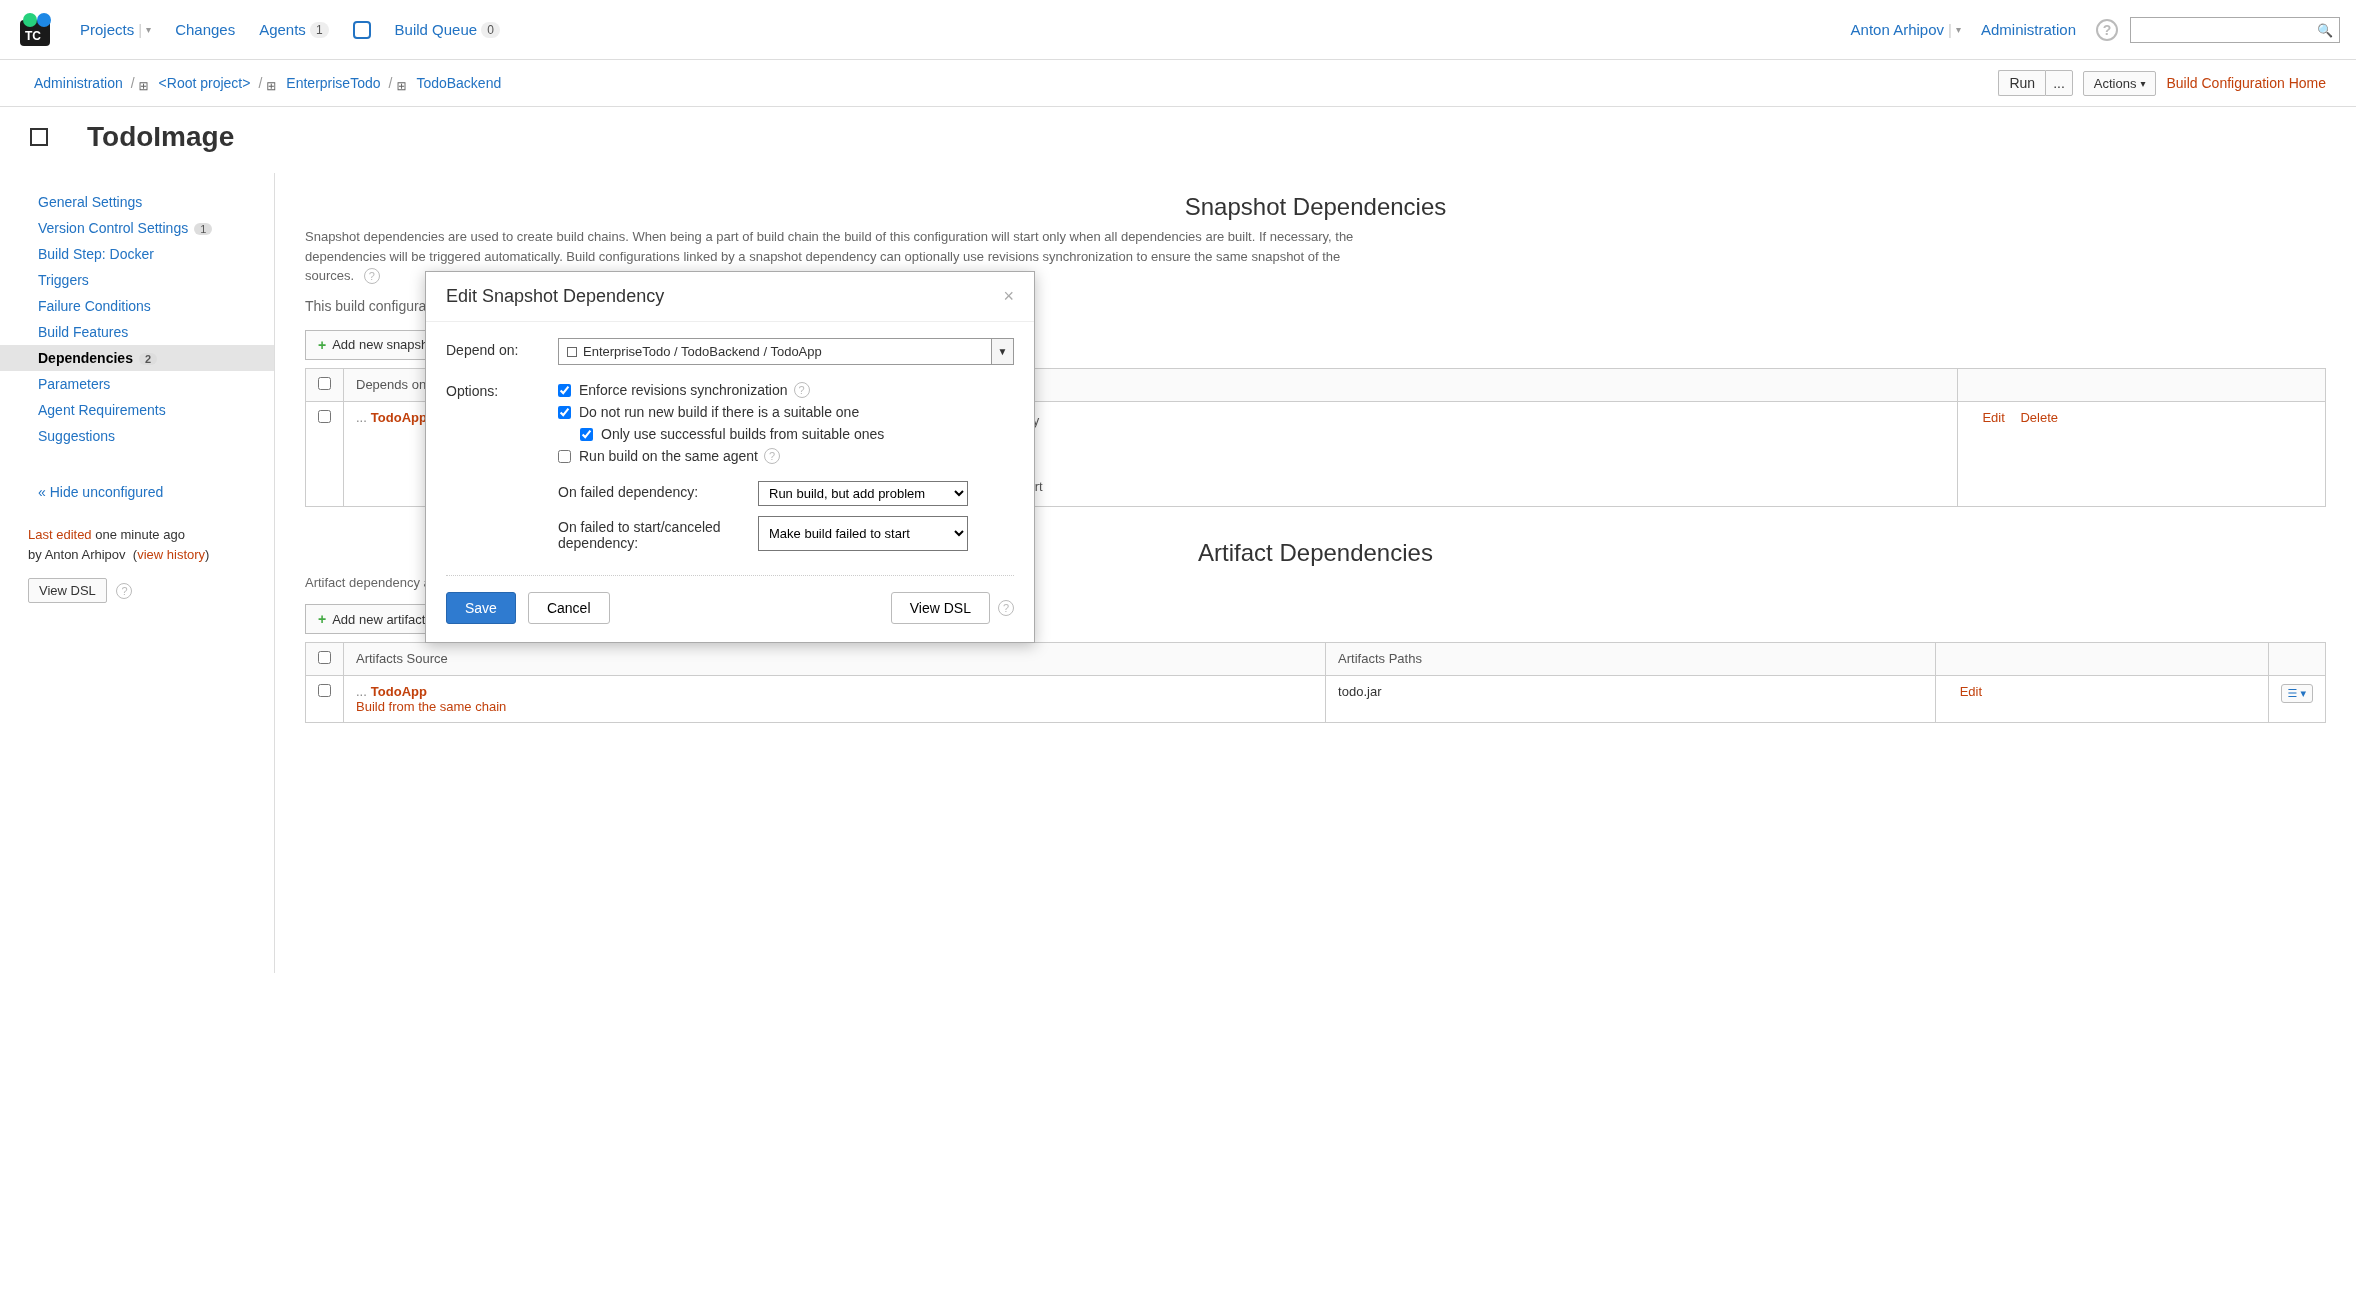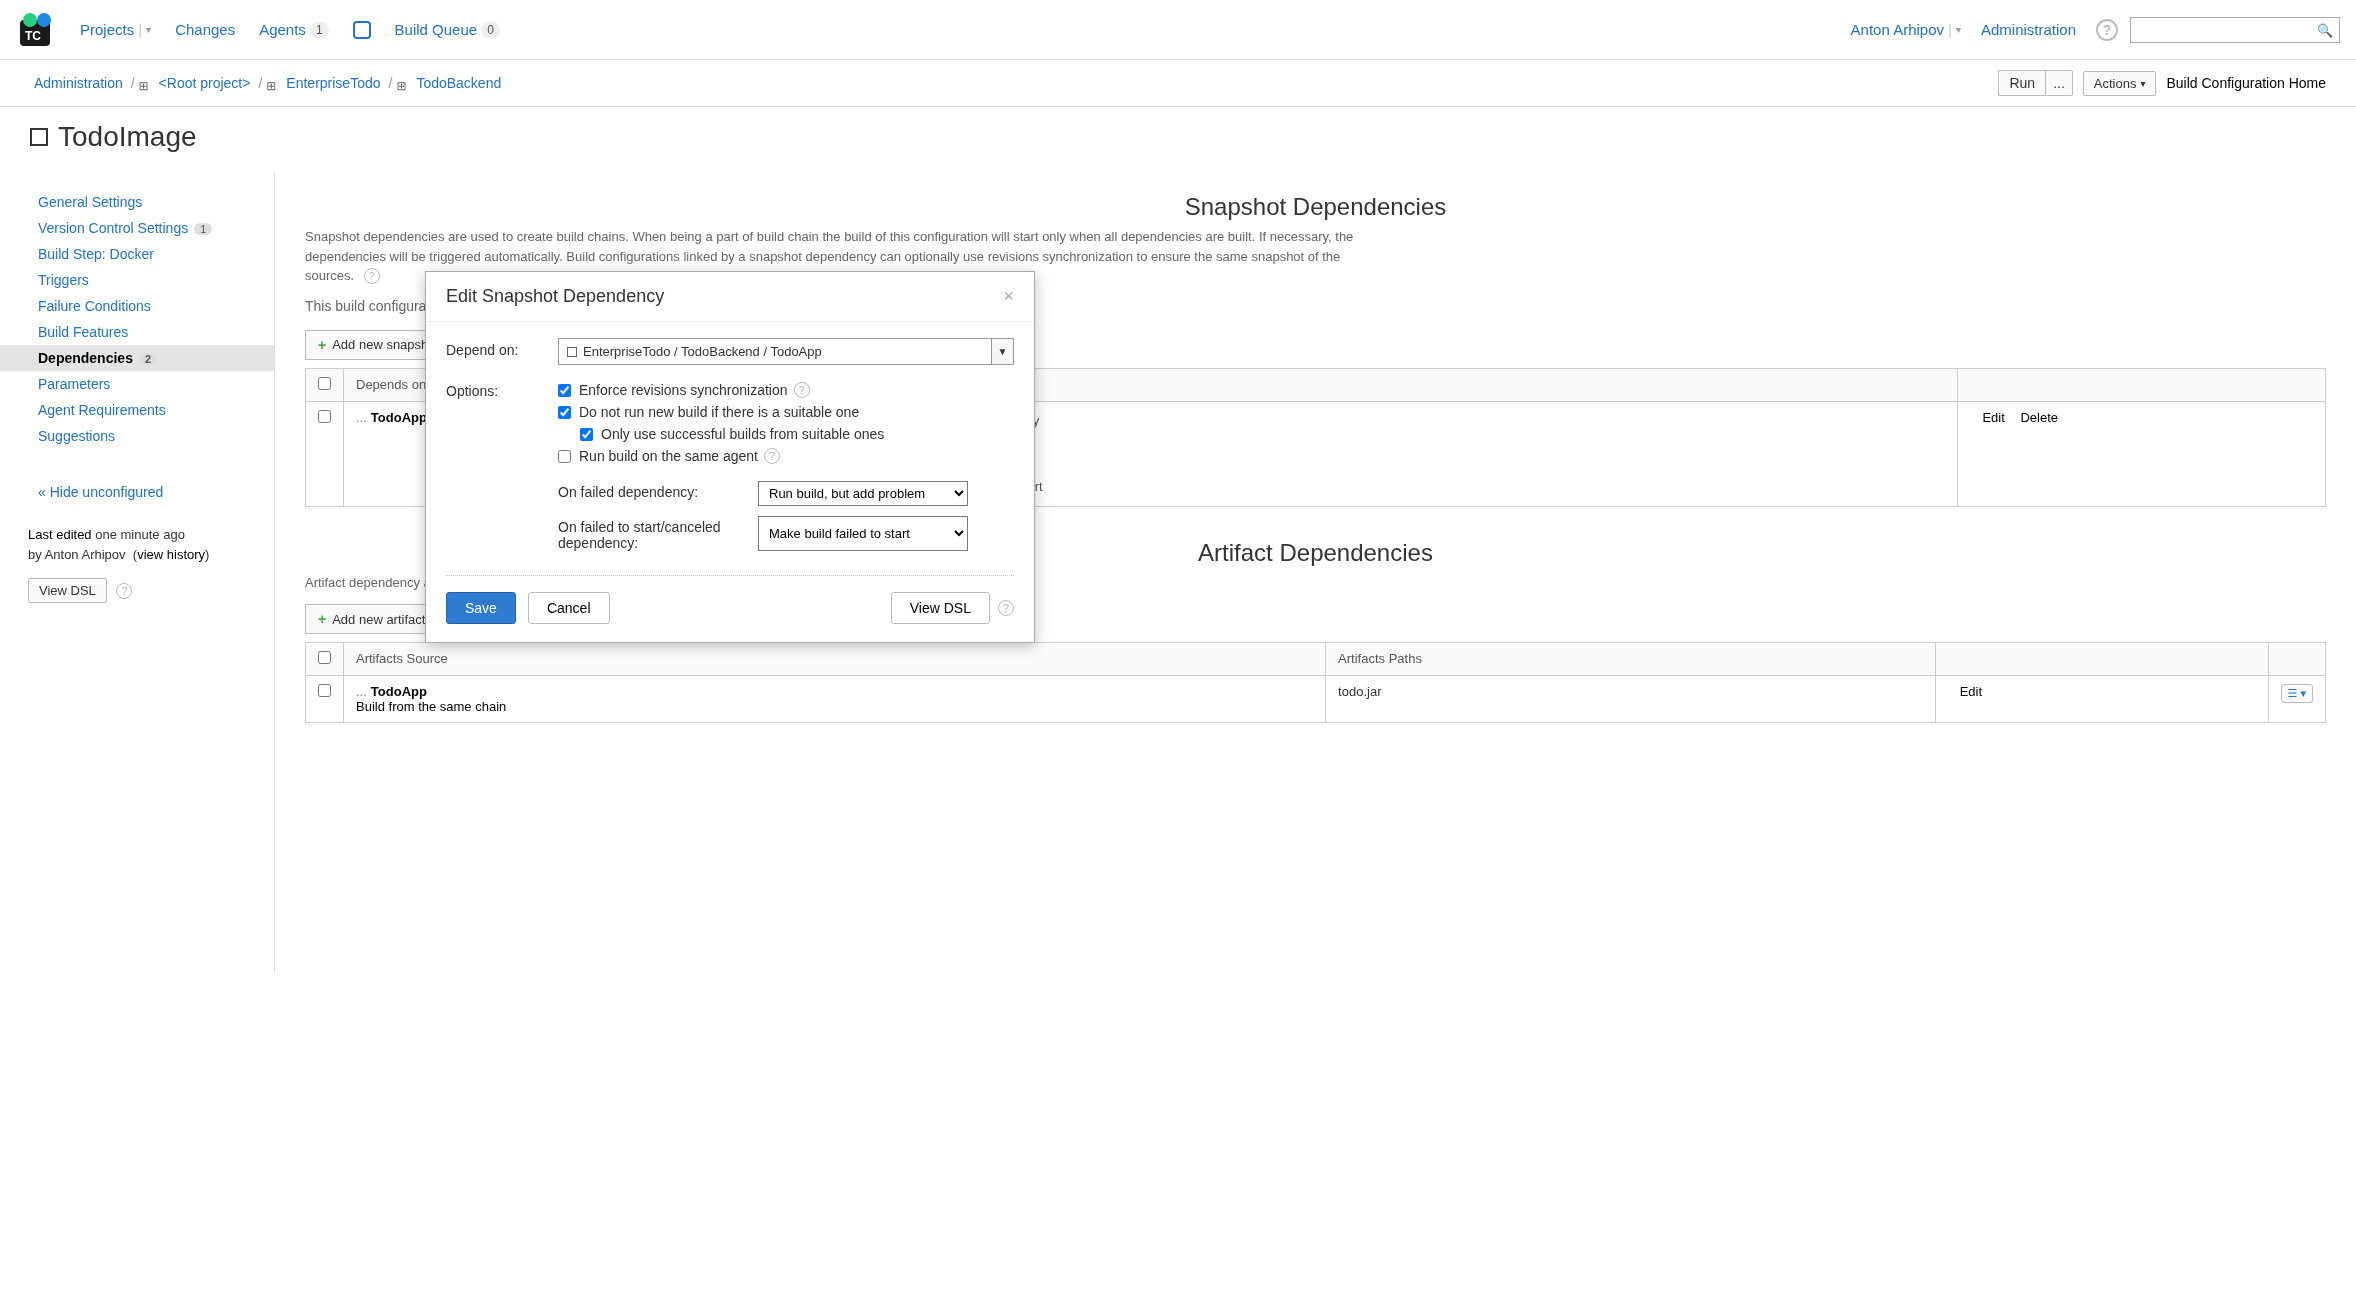--- a/index.html
+++ b/index.html
@@ -1,17 +1,17 @@
 <!DOCTYPE html>
 <html><head>
 <meta charset="utf-8">
 <style>
 * { box-sizing: border-box; margin: 0; padding: 0; }
 body { font-family: -apple-system, BlinkMacSystemFont, "Segoe UI", Arial, sans-serif; font-size: 14px; color: #333; background: #fff; }
-a { color: #000000; text-decoration: none; cursor: pointer; }
+a { color: #c2410c; text-decoration: none; cursor: pointer; }
 
 
 .header { display: flex; align-items: center; padding: 8px 16px; border-bottom: 1px solid #ddd; height: 60px; }
 .logo { width: 40px; height: 40px; margin-right: 24px; display:flex; align-items:center; justify-content:center; }
 .nav-item { margin-right: 24px; color: #2273c3; font-size: 15px; display:inline-flex; align-items:center; }
 .nav-item .caret { font-size:10px; margin-left:2px; color:#999; }
 .badge { display:inline-block; min-width:16px; padding:1px 6px; background:#eee; border-radius:10px; font-size:12px; color:#555; margin-left:4px; text-align:center;}
 .checkbox-nav { width:18px; height:18px; border:2px solid #2273c3; border-radius:4px; margin-right:24px; display:inline-block; }
 .header-right { margin-left:auto; display:flex; align-items:center; }
 .header-right .nav-item { margin-right:20px; }
@@ -26,21 +26,21 @@
 .proj-ico { display:inline-block; width:12px; height:12px; margin-right:4px; vertical-align:middle; }
 .proj-ico::before { content:"⊞"; font-size:12px; color:#666; }
 .sub-right { margin-left:auto; display:flex; align-items:center; gap:10px;text-align:right; }
 .btn { border:1px solid #bbb; background:#fafafa; padding:4px 10px; font-size:13px; cursor:pointer; border-radius:2px; display:inline-flex; align-items:center;}
 .btn-split { display:inline-flex; }
 .btn-split .bmain { border:1px solid #bbb; border-right:none; padding:4px 10px; background:#fafafa; border-radius:2px 0 0 2px;}
 .btn-split .bdrop { border:1px solid #bbb; padding:4px 7px; background:#fafafa; border-radius:0 2px 2px 0;}
 
 
 .title-row { padding:14px 30px 20px; }
-.title-row h1 { font-size:28px; font-weight:400; display:flex; align-items:center; }
+.title-row h1 { font-size:28px; font-weight:700; display:flex; align-items:center;gap:29px; }
 .title-ico { width:18px; height:18px; border:2px solid #333; margin-right:10px; }
 
 
 .container { display:flex; }
 .sidebar { width:275px; border-right:1px solid #ddd; padding:16px 0; min-height:800px;}
 .sidebar ul { list-style:none; }
 .sidebar li { padding:5px 28px 5px 38px; font-size:14px; }
 .sidebar li a { color:#2273c3; }
 .sidebar li.active { background:#e4e4e4; font-weight:bold; }
 .sidebar li.active a { color:#000; }

